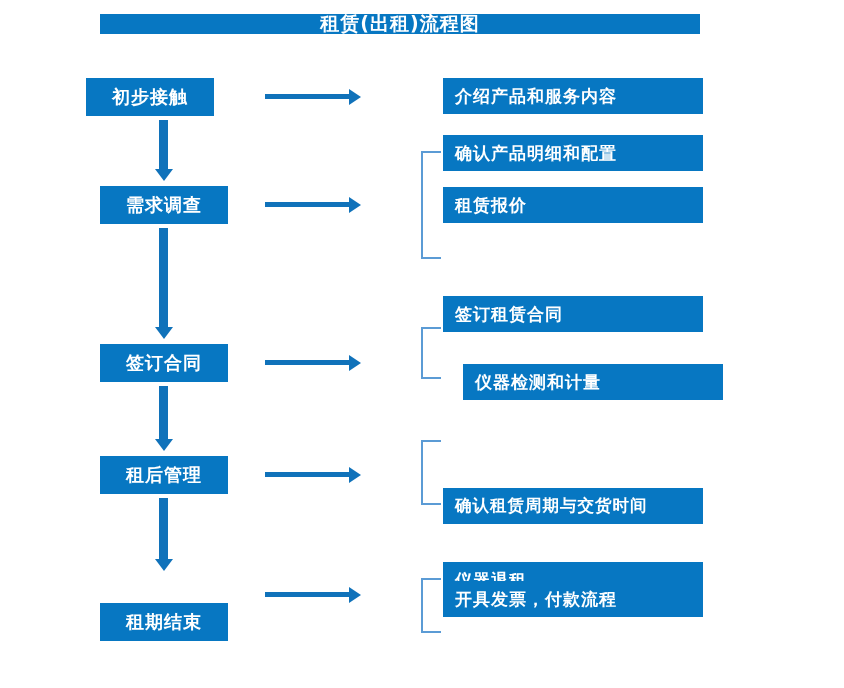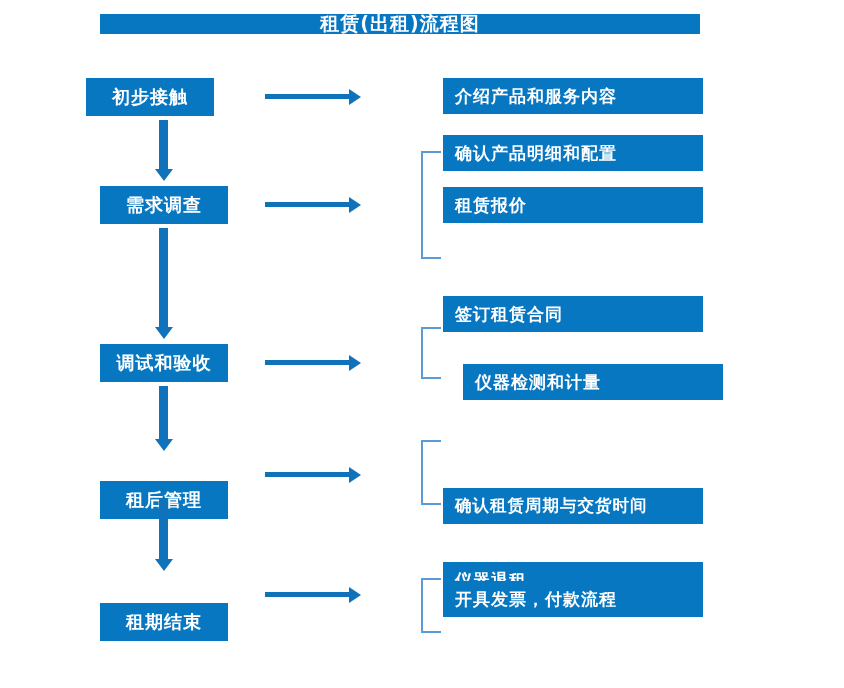--- a/index.html
+++ b/index.html
@@ -105,23 +105,23 @@
 <body>
 
 <div id="canvas">
 
   <div class="box title-bar">租赁(出租)流程图</div>
 
   <div class="box stage-box" style="left:86px; top:78px;">初步接触</div>
 
   <div class="box stage-box" style="left:100px; top:186px;">需求调查</div>
 
-  <div class="box stage-box" style="left:100px; top:344px;">调试和验收</div>
+  <div class="box stage-box" style="left:100px; top:344px;">签订合同</div>
 
-  <div class="box stage-box" style="left:100px; top:481px;">租后管理</div>
+  <div class="box stage-box" style="left:100px; top:456px;">租后管理</div>
 
   <div class="box stage-box" style="left:100px; top:576px;margin-top:27px;">租期结束</div>
 
   <div class="v-arrow" style="left:159px; top:120px; height:50px;"></div>
   <div class="v-arrow" style="left:159px; top:228px; height:100px;"></div>
   <div class="v-arrow" style="left:159px; top:386px; height:54px;"></div>
   <div class="v-arrow" style="left:159px; top:498px; height:62px;"></div>
 
   <div class="h-arrow" style="left:265px; top:94px; width:85px;"></div>
   <div class="h-arrow" style="left:265px; top:202px; width:85px;"></div>

